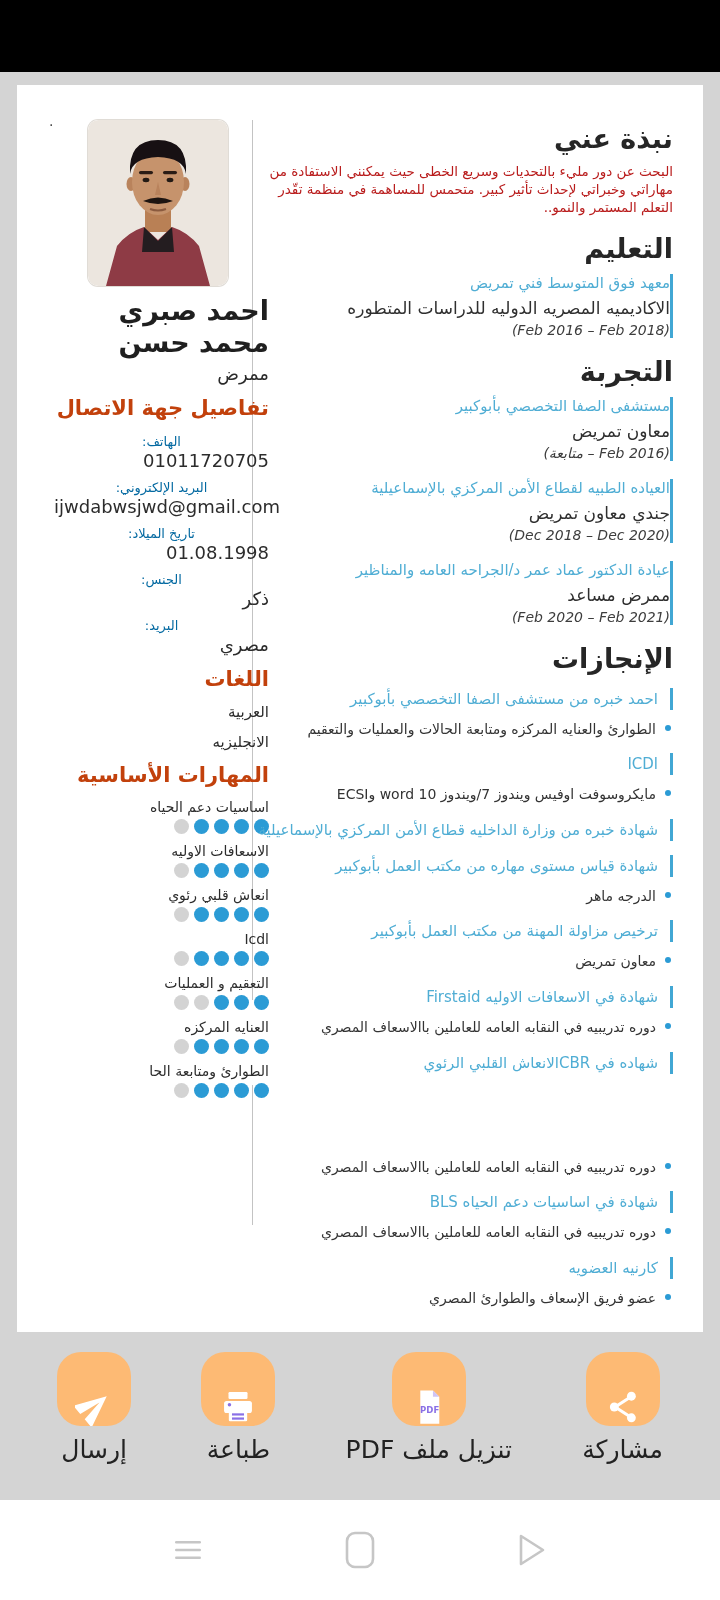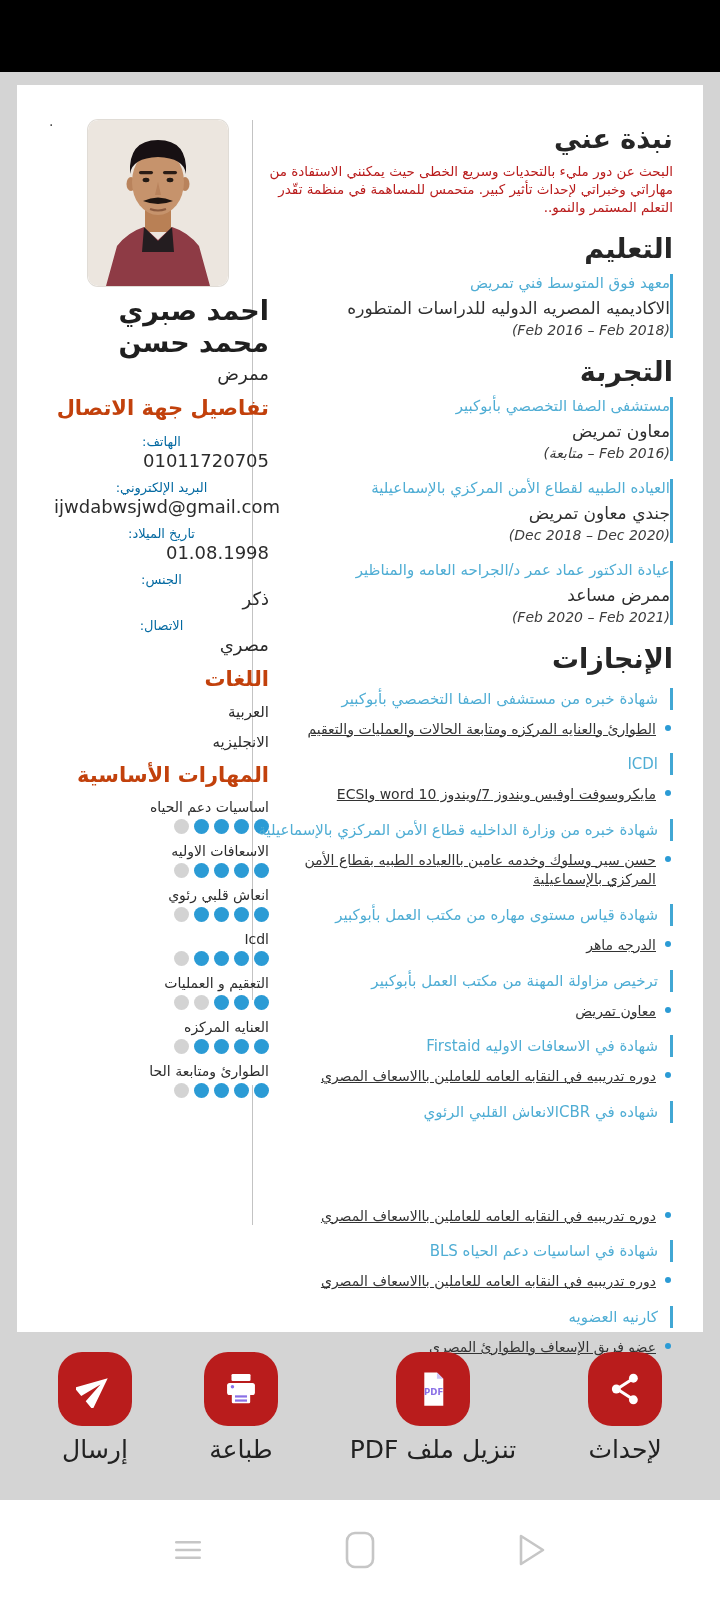--- a/index.html
+++ b/index.html
@@ -58,31 +58,31 @@
   .entry-title { font-size:15px; color:#4fadd4; margin-bottom:6px; }
   .entry-sub { font-size:17px; color:#2f2f2f; margin-bottom:4px; }
   .entry-date { font-size:14px; font-style:italic; color:#3d3d3d; }
   .ach-title {
     border-right:3px solid #41a7d4; padding-right:12px;
     font-size:15px; color:#4fadd4; margin:14px 0 10px 0; min-height:22px;
     display:flex; align-items:center; justify-content:flex-start;
   }
   .bullet { display:flex; align-items:flex-start; margin:10px 2px 14px 0; }
   .bdot { flex:0 0 auto; width:6px; height:6px; border-radius:50%; background:#2b9bd5; margin-top:5px; margin-left:9px; }
-  .bullet-text { font-size:14px; color:#333; line-height:1.4;text-decoration:underline; }
+  .bullet-text { font-size:14px; color:#333; line-height:1.4; }
   .block-gap { height:64px; }
   
   .actions {
     position:absolute; top:1352px; left:0; width:720px; height:120px;
     display:flex; justify-content:space-around; align-items:flex-start; padding:0 22px;
   }
   .action { display:flex; flex-direction:column; align-items:center; cursor:pointer; }
   .action-btn {
-    width:74px; height:74px; border-radius:24px; background:#b91c1c;
-    display:flex; align-items:center; justify-content:center;
+    width:74px; height:74px; border-radius:24px; background:#fdba74;
+    display:flex; align-items:flex-end; justify-content:center;
   }
   .action-btn svg { width:38px; height:38px; }
   .action-label { margin-top:9px; font-size:25px; color:#222; }
   
   .navbar {
     position:absolute; top:1500px; left:0; width:720px; height:100px; background:#fff;
     display:flex; align-items:center; justify-content:center; gap:132px; direction:ltr;
   }
   .nav-btn { width:40px; height:44px; display:flex; align-items:center; justify-content:center; cursor:pointer; }
 </style>
@@ -137,21 +137,21 @@
         </div>
         <div class="cfield">
           <div class="flabel">تاريخ الميلاد:</div>
           <div class="fvalue">01.08.1998</div>
         </div>
         <div class="cfield">
           <div class="flabel">الجنس:</div>
           <div class="fvalue" style="direction:rtl">ذكر</div>
         </div>
         <div class="cfield">
-          <div class="flabel">الاتصال:</div>
+          <div class="flabel">البريد:</div>
           <div class="fvalue" style="direction:rtl">مصري</div>
         </div>
       </div>
 
       <div class="side-heading">اللغات</div>
       <div class="lang-list">
         <div class="lang-item">العربية</div>
         <div class="lang-item">الانجليزيه</div>
       </div>
 
@@ -253,37 +253,33 @@
         <div class="entry-date">(Dec 2018 – Dec 2020)</div>
       </div>
       <div class="entry">
         <div class="entry-title">عيادة الدكتور عماد عمر د/الجراحه العامه والمناظير</div>
         <div class="entry-sub">ممرض مساعد</div>
         <div class="entry-date">(Feb 2020 – Feb 2021)</div>
       </div>
 
       <div class="section-heading">الإنجازات</div>
 
-      <div class="ach-title">شهادة خبره من مستشفى الصفا التخصصي بأبوكبير</div>
+      <div class="ach-title">احمد خبره من مستشفى الصفا التخصصي بأبوكبير</div>
       <div class="bullet">
           <span class="bdot"></span>
           <span class="bullet-text">الطوارئ والعنايه المركزه ومتابعة الحالات والعمليات والتعقيم</span>
         </div>
 
       <div class="ach-title">ICDl</div>
       <div class="bullet">
           <span class="bdot"></span>
           <span class="bullet-text">مايكروسوفت اوفيس ويندوز 7/ويندوز word 10 وECSI</span>
         </div>
 
       <div class="ach-title">شهادة خبره من وزارة الداخليه قطاع الأمن المركزي بالإسماعيلية</div>
-      <div class="bullet">
-          <span class="bdot"></span>
-          <span class="bullet-text">حسن سير وسلوك وخدمه عامين باالعياده الطبيه بقطاع الأمن المركزي بالإسماعيلية</span>
-        </div>
 
       <div class="ach-title">شهادة قياس مستوى مهاره من مكتب العمل بأبوكبير</div>
       <div class="bullet">
           <span class="bdot"></span>
           <span class="bullet-text">الدرجه ماهر</span>
         </div>
 
       <div class="ach-title">ترخيص مزاولة المهنة من مكتب العمل بأبوكبير</div>
       <div class="bullet">
           <span class="bdot"></span>
@@ -322,21 +318,21 @@
   <div class="actions">
     <div class="action">
       <div class="action-btn">
         <svg viewBox="0 0 24 24" fill="none">
           <path d="M7 12 L17 5.5 M7 12 L17 18.5" stroke="#fff" stroke-width="2"></path>
           <circle cx="17.3" cy="5.2" r="2.8" fill="#fff"></circle>
           <circle cx="17.3" cy="18.8" r="2.8" fill="#fff"></circle>
           <circle cx="6.5" cy="12" r="2.8" fill="#fff"></circle>
         </svg>
       </div>
-      <div class="action-label">لإحداث</div>
+      <div class="action-label">مشاركة</div>
     </div>
     <div class="action">
       <div class="action-btn">
         <svg viewBox="0 0 24 24" fill="none">
           <path d="M6.5 1.5 H14.5 L18.5 5.5 V22.5 H6.5 Z" fill="#fff"></path>
           <path d="M14.5 1.5 L18.5 5.5 H14.5 Z" fill="#cfc4f5"></path>
           <text x="12.4" y="15.6" text-anchor="middle" font-family="DejaVu Sans, sans-serif" font-size="5.4" font-weight="bold" fill="#8a70e6">PDF</text>
         </svg>
       </div>
       <div class="action-label">تنزيل ملف PDF</div>

